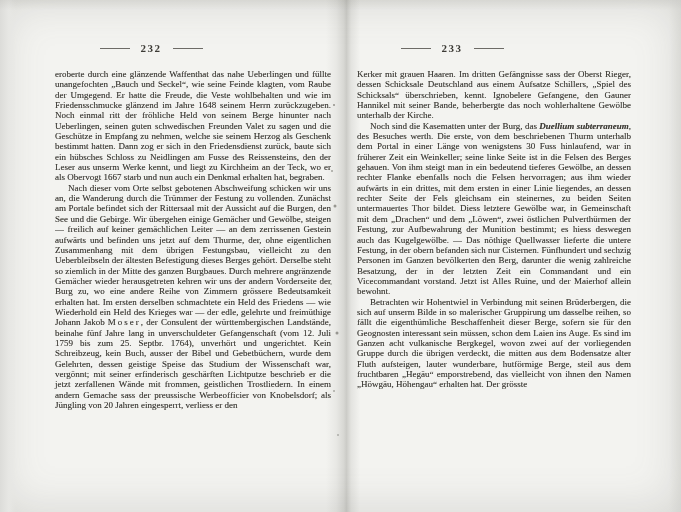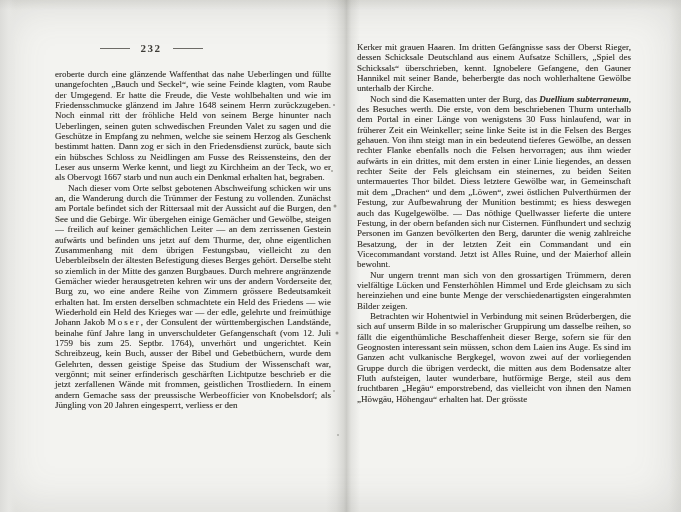--- a/index.html
+++ b/index.html
@@ -128,21 +128,25 @@
     <div class="pagebody">
         <p class="para">eroberte durch eine glänzende Waffenthat das nahe Ueberlingen und füllte unangefochten „Bauch und Seckel“, wie seine Feinde klagten, vom Raube der Umgegend. Er hatte die Freude, die Veste wohlbehalten und wie im Friedensschmucke glänzend im Jahre 1648 seinem Herrn zurückzugeben. Noch einmal ritt der fröhliche Held von seinem Berge hinunter nach Ueberlingen, seinen guten schwedischen Freunden Valet zu sagen und die Geschütze in Empfang zu nehmen, welche sie seinem Herzog als Geschenk bestimmt hatten. Dann zog er sich in den Friedensdienst zurück, baute sich ein hübsches Schloss zu Neidlingen am Fusse des Reissensteins, den der Leser aus unserm Werke kennt, und liegt zu Kirchheim an der Teck, wo er als Obervogt 1667 starb und nun auch ein Denkmal erhalten hat, begraben.</p>
         <p class="para indent">Nach dieser vom Orte selbst gebotenen Abschweifung schicken wir uns an, die Wanderung durch die Trümmer der Festung zu vollenden. Zunächst am Portale befindet sich der Rittersaal mit der Aussicht auf die Burgen, den See und die Gebirge. Wir übergehen einige Gemächer und Gewölbe, steigen — freilich auf keiner gemächlichen Leiter — an dem zerrissenen Gestein aufwärts und befinden uns jetzt auf dem Thurme, der, ohne eigentlichen Zusammenhang mit dem übrigen Festungsbau, vielleicht zu den Ueberbleibseln der ältesten Befestigung dieses Berges gehört. Derselbe steht so ziemlich in der Mitte des ganzen Burgbaues. Durch mehrere angränzende Gemächer wieder herausgetreten kehren wir uns der andern Vorderseite der Burg zu, wo eine andere Reihe von Zimmern grössere Bedeutsamkeit erhalten hat. Im ersten derselben schmachtete ein Held des Friedens — wie Wiederhold ein Held des Krieges war — der edle, gelehrte und freimüthige Johann Jakob <span class="sperr">Moser</span>, der Consulent der württembergischen Landstände, beinahe fünf Jahre lang in unverschuldeter Gefangenschaft (vom 12. Juli 1759 bis zum 25. Septbr. 1764), unverhört und ungerichtet. Kein Schreibzeug, kein Buch, ausser der Bibel und Gebetbüchern, wurde dem Gelehrten, dessen geistige Speise das Studium der Wissenschaft war, vergönnt; mit seiner erfinderisch geschärften Lichtputze beschrieb er die jetzt zerfallenen Wände mit frommen, geistlichen Trostliedern. In einem andern Gemache sass der preussische Werbeofficier von Knobelsdorf; als Jüngling von 20 Jahren eingesperrt, verliess er den</p>
       </div>
   </div>
 
   <div class="gutter"></div>
   <div class="speckles"></div>
 
   <div class="page page-right">
+    <div class="pagehead">
+      <span class="rule"></span>
+      <span class="pagenum">233</span>
+      <span class="rule"></span>
+    </div>
     <div class="pagebody">
         <p class="para">Kerker mit grauen Haaren. Im dritten Gefängnisse sass der Oberst Rieger, dessen Schicksale Deutschland aus einem Aufsatze Schillers, „Spiel des Schicksals“ überschrieben, kennt. Ignobelere Gefangene, den Gauner Hannikel mit seiner Bande, beherbergte das noch wohlerhaltene Gewölbe unterhalb der Kirche.</p>
         <p class="para indent">Noch sind die Kasematten unter der Burg, das <i>Duellium subterraneum</i>, des Besuches werth. Die erste, von dem beschriebenen Thurm unterhalb dem Portal in einer Länge von wenigstens 30 Fuss hinlaufend, war in früherer Zeit ein Weinkeller; seine linke Seite ist in die Felsen des Berges gehauen. Von ihm steigt man in ein bedeutend tieferes Gewölbe, an dessen rechter Flanke ebenfalls noch die Felsen hervorragen; aus ihm wieder aufwärts in ein drittes, mit dem ersten in einer Linie liegendes, an dessen rechter Seite der Fels gleichsam ein steinernes, zu beiden Seiten untermauertes Thor bildet. Diess letztere Gewölbe war, in Gemeinschaft mit dem „Drachen“ und dem „Löwen“, zwei östlichen Pulverthürmen der Festung, zur Aufbewahrung der Munition bestimmt; es hiess deswegen auch das Kugelgewölbe. — Das nöthige Quellwasser lieferte die untere Festung, in der obern befanden sich nur Cisternen. Fünfhundert und sechzig Personen im Ganzen bevölkerten den Berg, darunter die wenig zahlreiche Besatzung, der in der letzten Zeit ein Commandant und ein Vicecommandant vorstand. Jetzt ist Alles Ruine, und der Maierhof allein bewohnt.</p>
-        <p class="para indent">Nur ungern trennt man sich von den grossartigen Trümmern, deren vielfältige Lücken und Fensterhöhlen Himmel und Erde gleichsam zu sich hereinziehen und eine bunte Menge der verschiedenartigsten eingerahmten Bilder zeigen.</p>
         <p class="para indent">Betrachten wir Hohentwiel in Verbindung mit seinen Brüderbergen, die sich auf unserm Bilde in so malerischer Gruppirung um dasselbe reihen, so fällt die eigenthümliche Beschaffenheit dieser Berge, sofern sie für den Geognosten interessant sein müssen, schon dem Laien ins Auge. Es sind im Ganzen acht vulkanische Bergkegel, wovon zwei auf der vorliegenden Gruppe durch die übrigen verdeckt, die mitten aus dem Bodensatze alter Fluth aufsteigen, lauter wunderbare, hutförmige Berge, steil aus dem fruchtbaren „Hegäu“ emporstrebend, das vielleicht von ihnen den Namen „Höwgäu, Höhengau“ erhalten hat. Der grösste</p>
       </div>
   </div>
 
 </div>
 
 </body></html>

